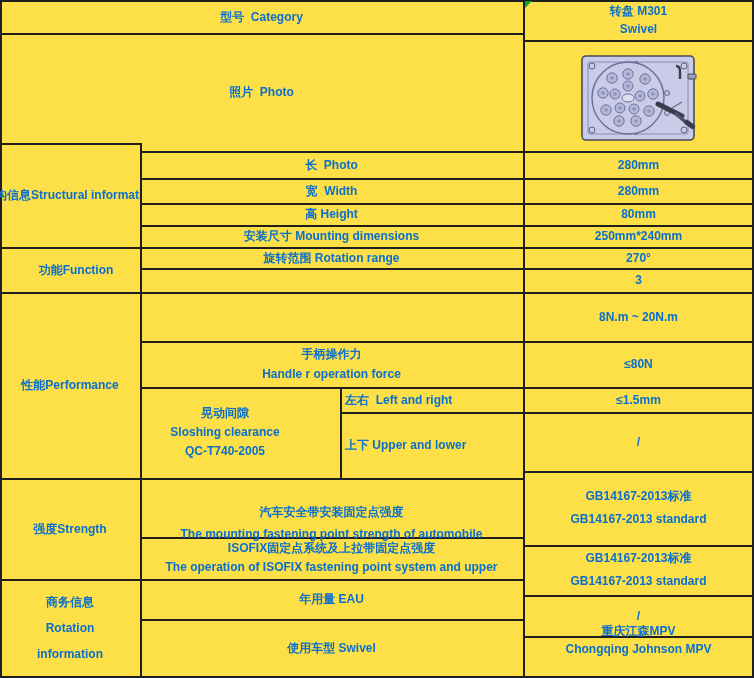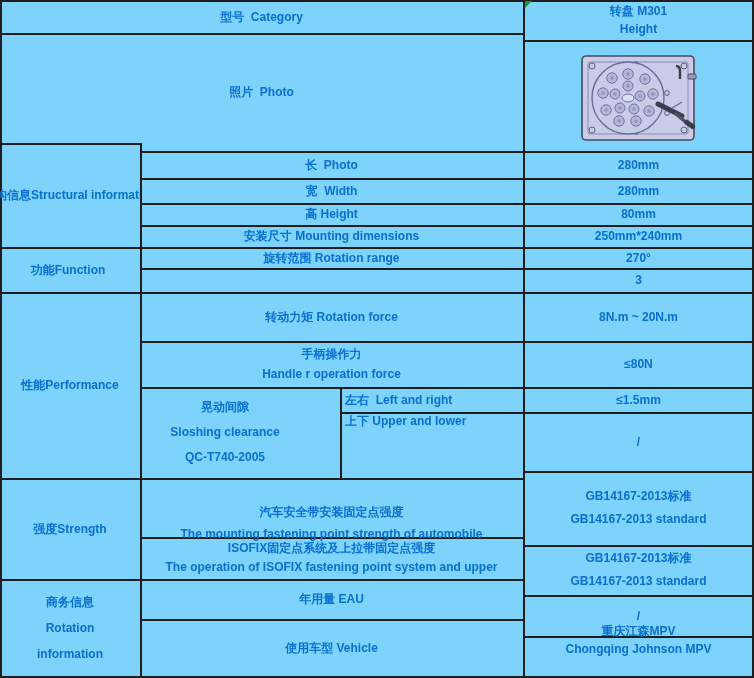--- a/index.html
+++ b/index.html
@@ -1,19 +1,19 @@
 <!DOCTYPE html>
 <html><head>
 <meta charset="utf-8">
 <style>
   html,body{margin:0;padding:0;background:#fff;}
   #sheet{
     position:relative;
     width:754px;height:678px;
-    background:#7dd3fc;
+    background:#fde047;
     font-family:"Liberation Sans","DejaVu Sans",sans-serif;
     overflow:hidden;
   }
   .cell{
     position:absolute;
     display:flex;
     align-items:center;
     justify-content:center;
     text-align:center;
     color:#0a6fce;
@@ -67,21 +67,21 @@
   <div class="vl" style="left:0;top:0;height:678px"></div>
   <div class="vl" style="left:140px;top:143px;height:535px"></div>
   <div class="vl" style="left:340px;top:387px;height:91px"></div>
   <div class="vl" style="left:523px;top:0;height:678px"></div>
   <div class="vl" style="left:752px;top:0;height:678px"></div>
 
   <div class="flag"></div>
 
   <div class="cell" style="left:0;top:0;width:523px;height:33px">型号  Category</div>
   <div class="cell" style="left:523px;top:0;width:231px;height:40px;line-height:18px">转盘 M301
-Height</div>
+Swivel</div>
   <div class="cell" style="left:0;top:33px;width:523px;height:118px">照片  Photo</div>
 
   <div style="position:absolute;left:523px;top:40px;width:231px;height:111px;display:flex;align-items:center;justify-content:center">
     <svg width="134" height="96" viewBox="0 0 134 96">
 
       <rect x="10" y="8" width="112" height="84" rx="4" fill="#c9cbe8" stroke="#4a4a5e" stroke-width="1.6"></rect>
       <rect x="16" y="14" width="100" height="72" rx="2" fill="none" stroke="#8a8db0" stroke-width="1"></rect>
 
       <circle cx="20" cy="18" r="3" fill="#c9cbe8" stroke="#5a5d80" stroke-width="1"></circle>
       <circle cx="112" cy="18" r="3" fill="#c9cbe8" stroke="#5a5d80" stroke-width="1"></circle>
@@ -145,52 +145,51 @@
   <div class="cell clipx" style="left:0;top:143px;width:140px;height:104px">结构信息Structural information</div>
   <div class="cell" style="left:140px;top:151px;width:383px;height:27px">长  Photo</div>
   <div class="cell" style="left:523px;top:151px;width:231px;height:27px">280mm</div>
   <div class="cell" style="left:140px;top:178px;width:383px;height:25px">宽  Width</div>
   <div class="cell" style="left:523px;top:178px;width:231px;height:25px">280mm</div>
   <div class="cell" style="left:140px;top:203px;width:383px;height:22px">高 Height</div>
   <div class="cell" style="left:523px;top:203px;width:231px;height:22px">80mm</div>
   <div class="cell" style="left:140px;top:225px;width:383px;height:22px">安装尺寸 Mounting dimensions</div>
   <div class="cell" style="left:523px;top:225px;width:231px;height:22px">250mm*240mm</div>
 
-  <div class="cell" style="left:0;top:247px;width:136px;height:45px">功能Function</div>
+  <div class="cell" style="left:8px;top:247px;width:136px;height:45px">功能Function</div>
   <div class="cell" style="left:140px;top:247px;width:383px;height:21px">旋转范围 Rotation range</div>
   <div class="cell" style="left:523px;top:247px;width:231px;height:21px">270°</div>
   <div class="cell" style="left:523px;top:268px;width:231px;height:24px">3</div>
 
   <div class="cell" style="left:0;top:292px;width:140px;height:186px">性能Performance</div>
-  <div class="cell" style="left:140px;top:292px;width:383px;height:49px">转动力矩 Rotation force</div>
   <div class="cell" style="left:523px;top:292px;width:231px;height:49px">8N.m ~ 20N.m</div>
   <div class="cell" style="left:140px;top:341px;width:383px;height:46px">手柄操作力
 Handle r operation force</div>
   <div class="cell" style="left:523px;top:341px;width:231px;height:46px">≤80N</div>
-  <div class="cell" style="left:140px;top:387px;width:170px;height:91px;line-height:25px">晃动间隙
+  <div class="cell" style="left:140px;top:387px;width:170px;height:91px;line-height:19px">晃动间隙
 Sloshing clearance
 QC-T740-2005</div>
   <div class="cell leftalign" style="left:340px;top:387px;width:183px;height:25px">左右  Left and right</div>
   <div class="cell" style="left:523px;top:387px;width:231px;height:25px">≤1.5mm</div>
-  <div class="cell leftalign" style="left:340px;top:388px;width:183px;height:66px">上下 Upper and lower</div>
+  <div class="cell leftalign" style="left:340px;top:412px;width:183px;height:66px">上下 Upper and lower</div>
   <div class="cell" style="left:523px;top:412px;width:231px;height:59px">/</div>
 
   <div class="cell" style="left:0;top:478px;width:140px;height:101px">强度Strength</div>
   <div class="cell clipy" style="left:140px;top:499px;width:383px;height:49px;line-height:22px">汽车安全带安装固定点强度
 The mounting fastening point strength of automobile
 safety belt</div>
   <div class="cell" style="left:523px;top:471px;width:231px;height:74px;line-height:23px">GB14167-2013标准
 GB14167-2013 standard</div>
   <div class="cell clipy" style="left:140px;top:537px;width:383px;height:42px;line-height:19px">ISOFIX固定点系统及上拉带固定点强度
 The operation of ISOFIX fastening point system and upper</div>
   <div class="cell" style="left:523px;top:545px;width:231px;height:50px;line-height:23px">GB14167-2013标准
 GB14167-2013 standard</div>
 
   <div class="cell" style="left:0;top:579px;width:140px;height:97px;line-height:26px">商务信息
 Rotation
 information</div>
   <div class="cell" style="left:140px;top:579px;width:383px;height:40px">年用量 EAU</div>
   <div class="cell" style="left:523px;top:595px;width:231px;height:41px">/</div>
-  <div class="cell" style="left:140px;top:619px;width:383px;height:57px">使用车型 Vehicle</div>
+  <div class="cell" style="left:140px;top:619px;width:383px;height:57px">使用车型 Swivel</div>
   <div class="cell" style="left:523px;top:620px;width:231px;height:40px;line-height:18px">重庆江森MPV
 Chongqing Johnson MPV</div>
 
 </div>
 
 </body></html>

